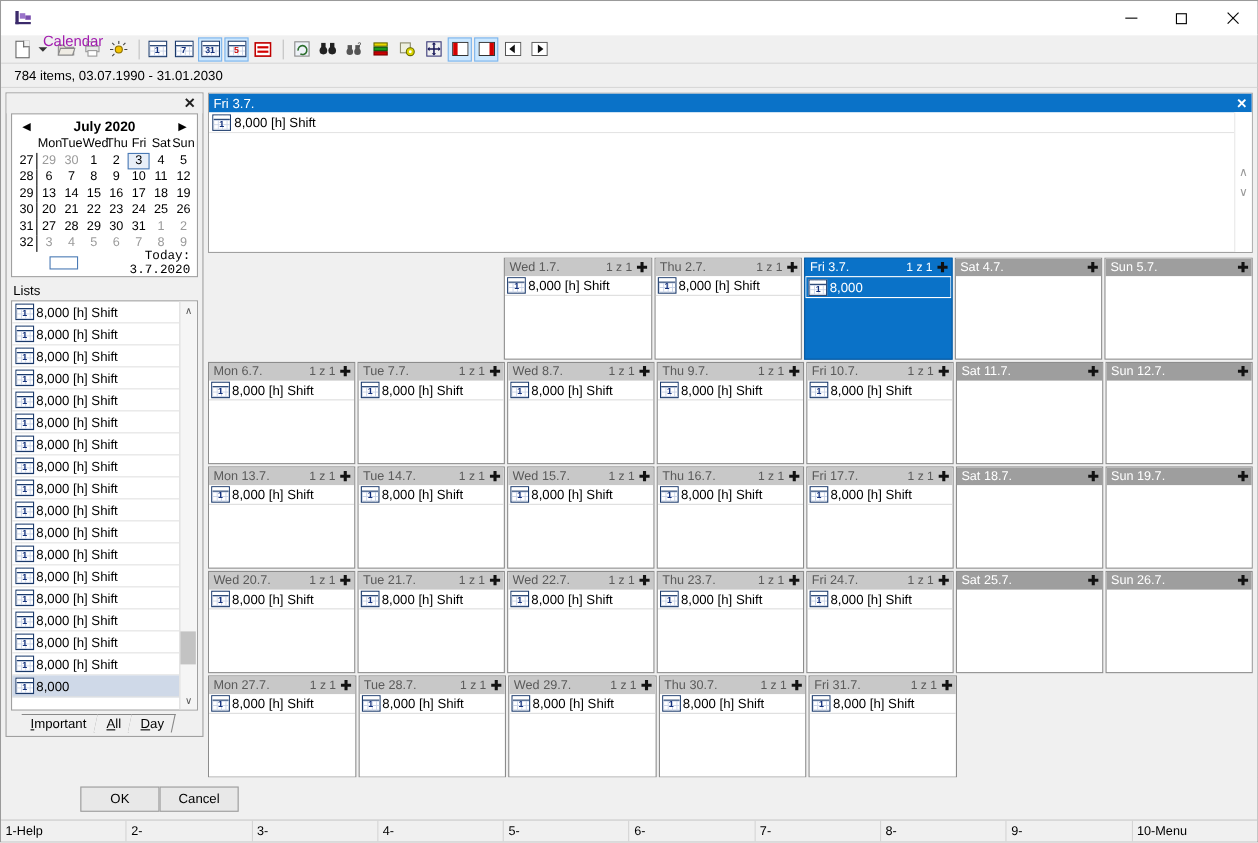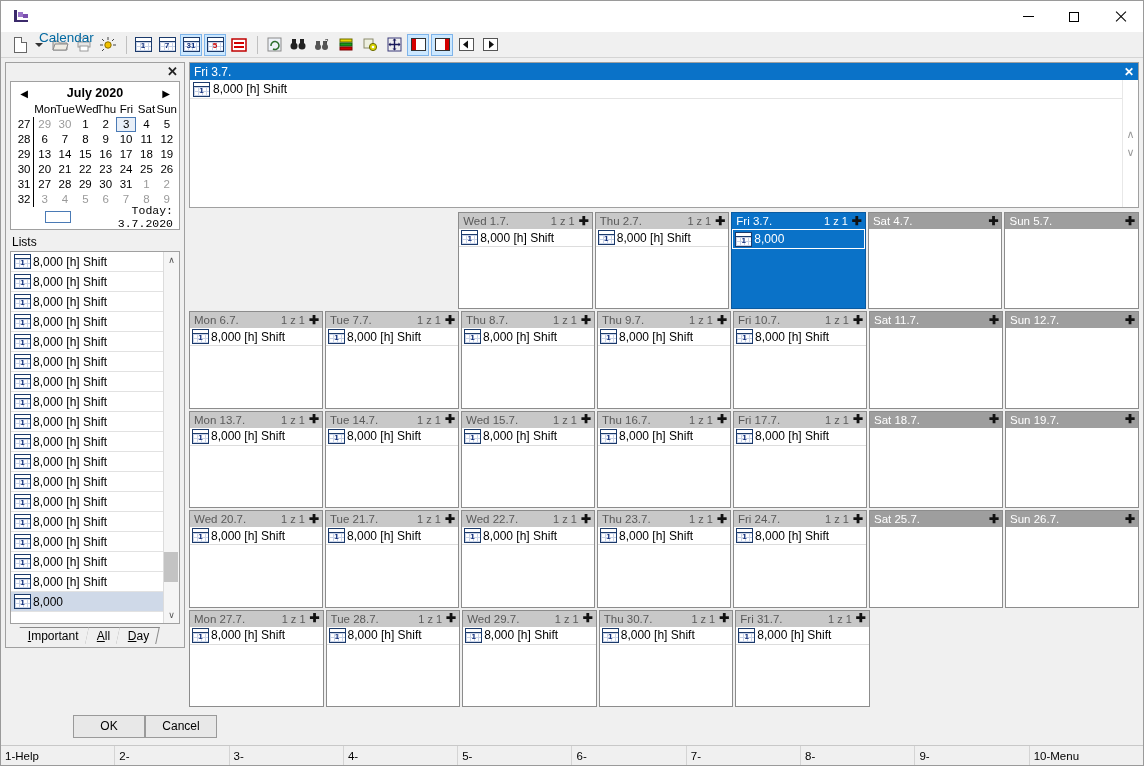--- a/index.html
+++ b/index.html
@@ -27,21 +27,21 @@
     position: relative;
   }
   .app-icon {
     width: 16px; height: 16px; margin-left: 12px; margin-right: 10px;
     position: relative;
   }
   .app-icon .bar { position:absolute; left:1px; top:2px; width:3px; height:12px; background:#3b2a6b; }
   .app-icon .sq1 { position:absolute; left:5px; top:4px; width:5px; height:5px; background:#9a73c9; }
   .app-icon .sq2 { position:absolute; left:10px; top:6px; width:5px; height:4px; background:#7a4fae; }
   .app-icon .base{ position:absolute; left:1px; top:12px; width:14px; height:2px; background:#3b2a6b; }
-  .title-text { font-size: 13.5px; color: #0369a1; margin-top: 43px; }
+  .title-text { font-size: 13.5px; color: #a21caf; margin-top: 43px; }
   .winbtns { position: absolute; right: 0; top: 0; height: 31px; display: flex; }
   .winbtn {
     width: 46px; height: 31px; display: flex; align-items: center; justify-content: center;
     font-size: 12px; color: #000;
   }
   .glyph-min { width:11px; height:1px; background:#000; }
   .glyph-max { width:10px; height:10px; border:1px solid #000; }
   .glyph-cls { position: relative; width: 11px; height: 11px; }
   .glyph-cls:before, .glyph-cls:after {
     content:''; position:absolute; left:-1px; top:5px; width:14px; height:1px; background:#000;
@@ -404,20 +404,21 @@
       </svg>
     </div>
     <div class="tbtn">
       <svg width="15" height="13" viewBox="0 0 15 13">
         <rect x="0.5" y="0.5" width="14" height="12" fill="#fff" stroke="#555"></rect>
         <path d="M6 2.5l5 4-5 4z" fill="#111"></path>
       </svg>
     </div>
   </div>
 
+  <div class="infoline">784 items, 03.07.1990 - 31.01.2030</div>
 
   <div class="body">
 
     <div class="leftpanel">
       <div class="lp-close">
         <div class="x">✕</div>
       </div>
 
       <div class="minical">
         <div class="mc-head">
@@ -793,21 +794,21 @@
                     <div class="grid-bg"></div>
                     <div class="top"></div>
                     <div class="num blue">1</div>
                   </div>
                   <span>8,000 [h] Shift</span>
                 </div>
               </div>
             </div>
             <div class="daycell">
               <div class="dc-head">
-                <div class="lbl">Thu 8.7.</div>
+                <div class="lbl">Wed 8.7.</div>
                 <div class="cnt">1 z 1</div>
                 <div class="plus">✚</div>
               </div>
               <div class="dc-body">
                 <div class="ev">
                   <div class="cal-ico">
                     <div class="grid-bg"></div>
                     <div class="top"></div>
                     <div class="num blue">1</div>
                   </div>

